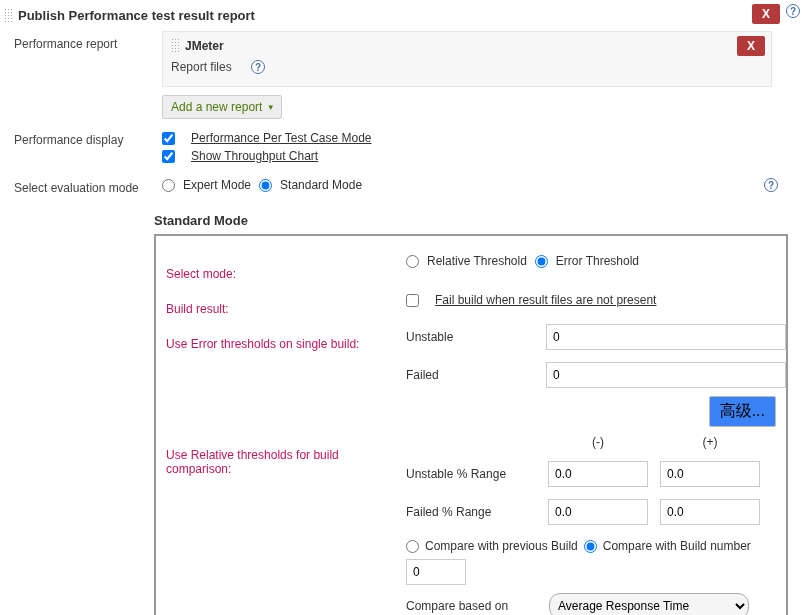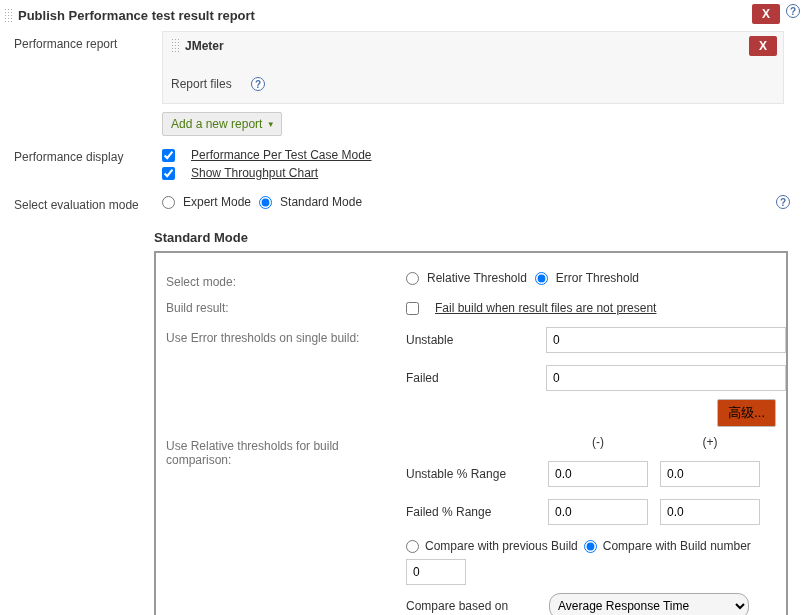--- a/index.html
+++ b/index.html
@@ -60,39 +60,39 @@
     align-items: center;
     justify-content: center;
     cursor: pointer;
     background: #fff;
     font-weight: bold;
   }
   .grid {
     display: grid;
     grid-template-columns: 140px 1fr;
     column-gap: 8px;
-    padding: 4px 12px 4px 14px;
+    padding: 4px 24px 4px 14px;
   }
   .lbl {
     font-size: 12px;
     color: #444;
     padding-top: 6px;
   }
   .sub-panel {
     border: 1px solid #e6e6e6;
     background: #f7f7f7;
     position: relative;
     padding: 6px 8px 12px 8px;
     margin-right: 6px;
   }
   .sub-panel .panel-head {
     display: flex;
     align-items: center;
     font-weight: bold;
-    margin-bottom: 23px;
+    margin-bottom: 6px;
   }
   .sub-panel .panel-head .drag-handle { margin-top: 0; }
   .sub-row {
     display: flex;
     align-items: center;
     gap: 10px;
   }
   .sub-row .sub-lbl {
     width: 70px;
     text-align: left;
@@ -145,40 +145,40 @@
     margin: 2px 14px 10px 154px;
     padding: 10px 10px 14px 10px;
   }
   .mrow {
     display: grid;
     grid-template-columns: 230px 1fr;
     column-gap: 10px;
     align-items: flex-start;
     margin: 8px 0;
   }
-  .mlbl { color: #737373; padding-top: 4px; }
+  .mlbl { color: #be185d; padding-top: 4px; margin-top: 9px; }
   .pair-col {
     display: grid;
     grid-template-columns: 130px 1fr;
     column-gap: 10px;
     row-gap: 12px;
     align-items: center;
   }
   .pair-col .plbl { color: #333; }
   .in-med { width: 240px; }
   .advanced-row {
     display: flex;
     justify-content: flex-end;
     margin: 8px 0 4px 0;
   }
   .btn-grey {
-    background: #c2410c;
+    background: #3b82f6;
     border: 1px solid #bbb;
     padding: 4px 10px;
-    font-size: 13px;
+    font-size: 16px;
     cursor: pointer;
     border-radius: 2px;
   }
   .range-grid {
     display: grid;
     grid-template-columns: 130px 100px 100px;
     column-gap: 12px;
     row-gap: 12px;
     align-items: center;
   }

